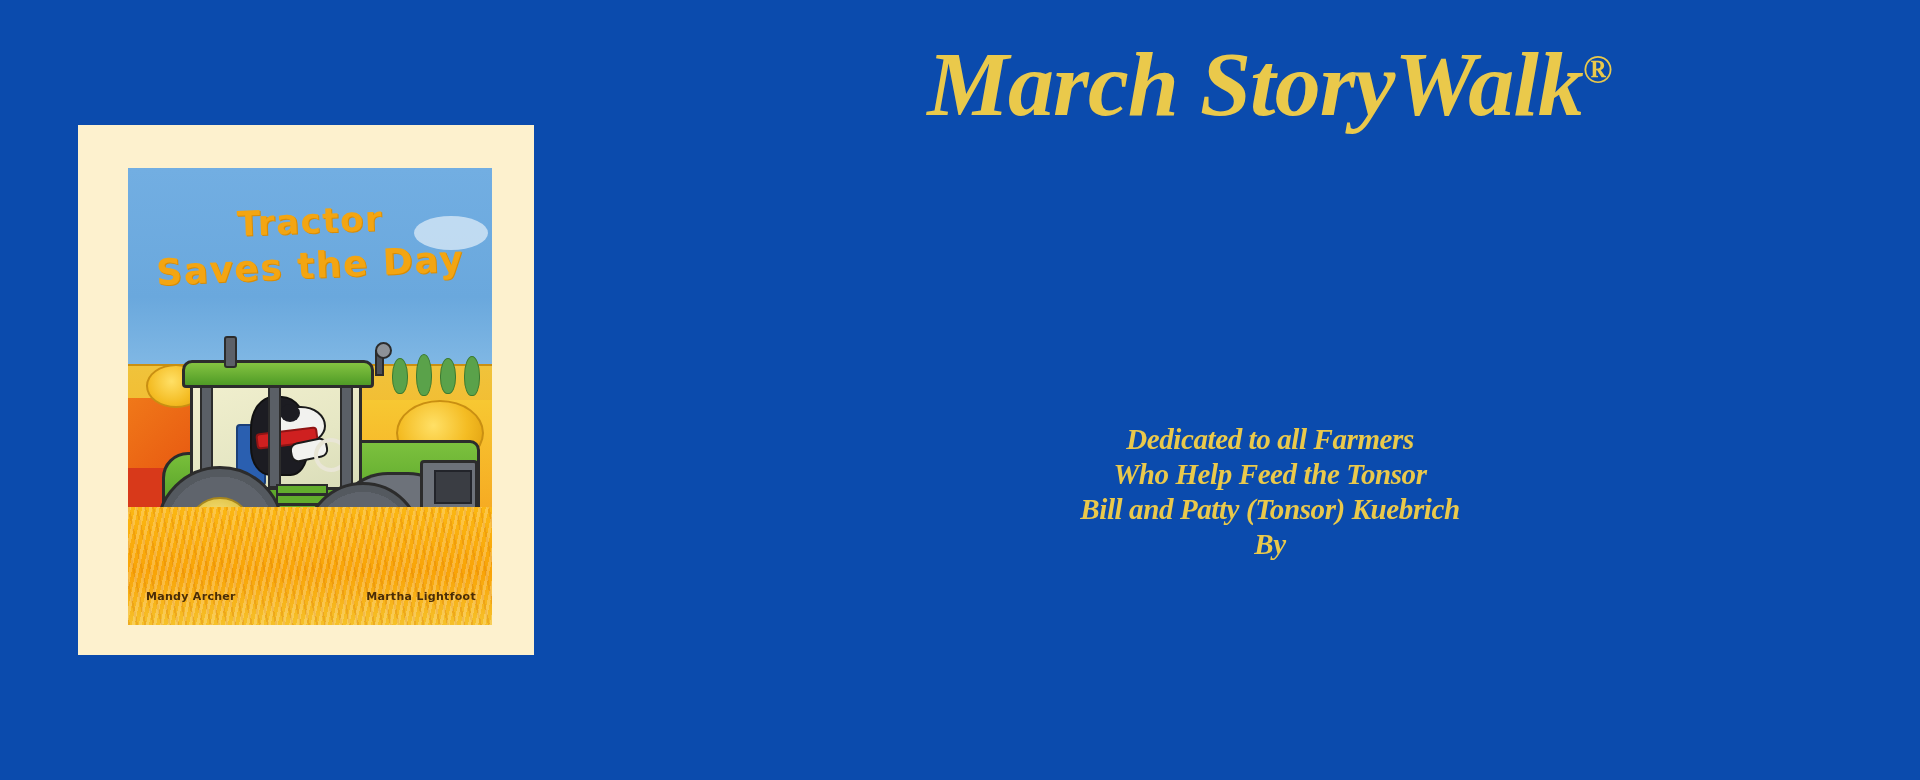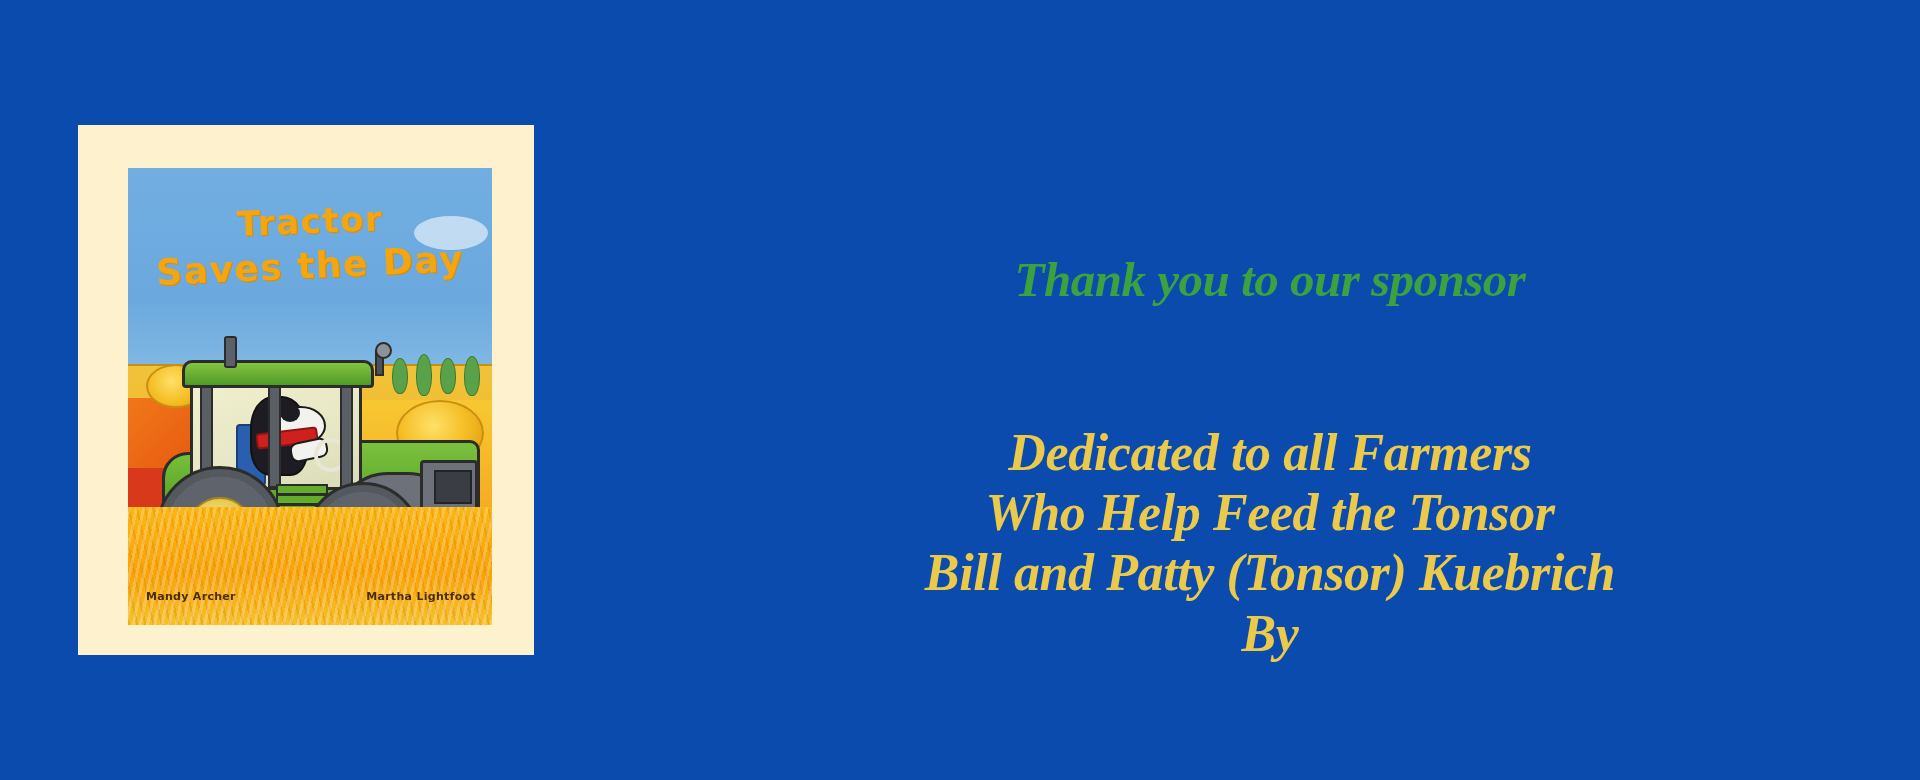--- a/index.html
+++ b/index.html
@@ -310,21 +310,21 @@
   }
   .dedication {
     position: absolute;
     top: 424px;
     width: 1300px;
     text-align: center;
     color: #eac94b;
     font-family: "Liberation Serif", serif;
     font-weight: bold;
     font-style: italic;
-    font-size: 52px;
+    font-size: 29px;
     line-height: 1.1;
     letter-spacing: -.4px;
   }
   .dedication .ded-line {
     display: block;
     margin-bottom: 3px;
     white-space: nowrap;
   }
 </style>
 </head>
@@ -391,22 +391,22 @@
 
       <div class="field-near"></div>
 
       <div class="cover-credit left">Mandy Archer</div>
       <div class="cover-credit right">Martha Lightfoot</div>
     </div>
   </div>
 
   <div id="text-col">
 
-
-    <div class="sponsor-line">Thank you to our sponsor</div>
+    <div class="headline"><span>March StoryWalk</span><span class="reg">®</span></div>
+
 
     <div class="dedication">
       <span class="ded-line">Dedicated to all Farmers</span>
       <span class="ded-line">Who Help Feed the Tonsor</span>
       <span class="ded-line">Bill and Patty (Tonsor) Kuebrich</span>
       <span class="ded-line">By</span>
     </div>
 
   </div>
 </div>

